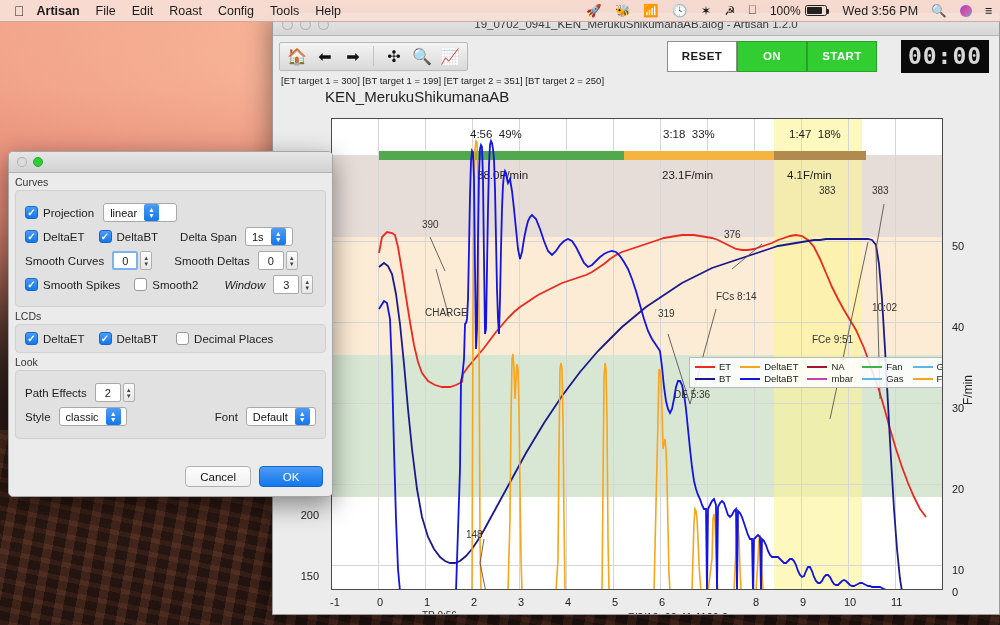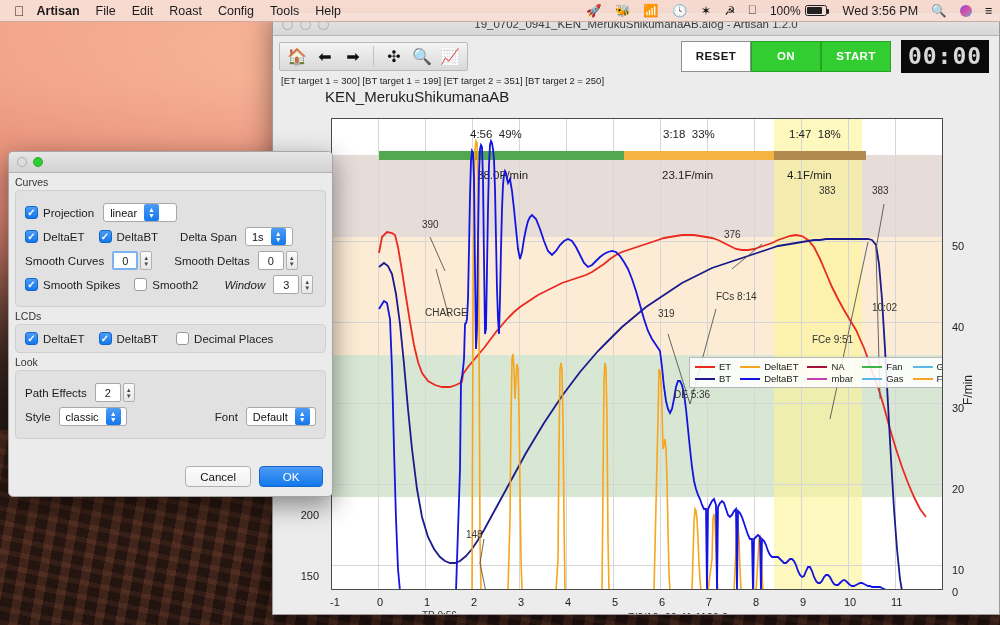--- a/index.html
+++ b/index.html
@@ -98,21 +98,21 @@
   #artisan .tdiv { width: 1px; height: 20px; background: #c3c3c3; margin: 0 5px; }
   #artisan .ctlgroup { margin-left: auto; display: flex; align-items: center; gap: 0; padding-right: 4px; }
   #artisan .ctlbtn {
     width: 70px; height: 31px; font-size: 11.5px; font-weight: bold;
     display: flex; align-items: center; justify-content: center;
     border: 1px solid #8e8e8e; letter-spacing: .4px;
   }
   #artisan .ctlbtn.reset { background: #fff; color: #1a1a1a; }
   #artisan .ctlbtn.on, #artisan .ctlbtn.start { background: #31cd31; color: #fff; border-color: #25a325; }
   #artisan .lcd {
-    margin-left: 10px; background: #0a0a0a; color: #d8d8d8;
+    margin-left: 24px; background: #0a0a0a; color: #d8d8d8;
     width: 88px; height: 33px;
     display: flex; align-items: center; justify-content: center;
     font-family: "DejaVu Sans Mono", monospace;
     font-size: 23px; font-weight: bold; letter-spacing: 1px;
   }
   #artisan .targets { font-size: 9.5px; color: #222; padding: 2px 0 0 8px; }
   #artisan .roasttitle { font-size: 15px; color: #222; padding: 2px 0 0 52px; }
 
   
   #plot { position: relative; width: 728px; height: 520px; background: #ececec; }

